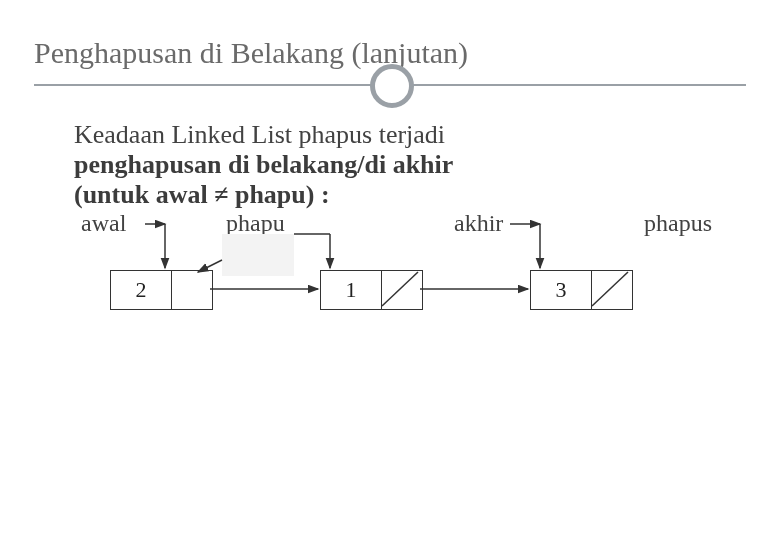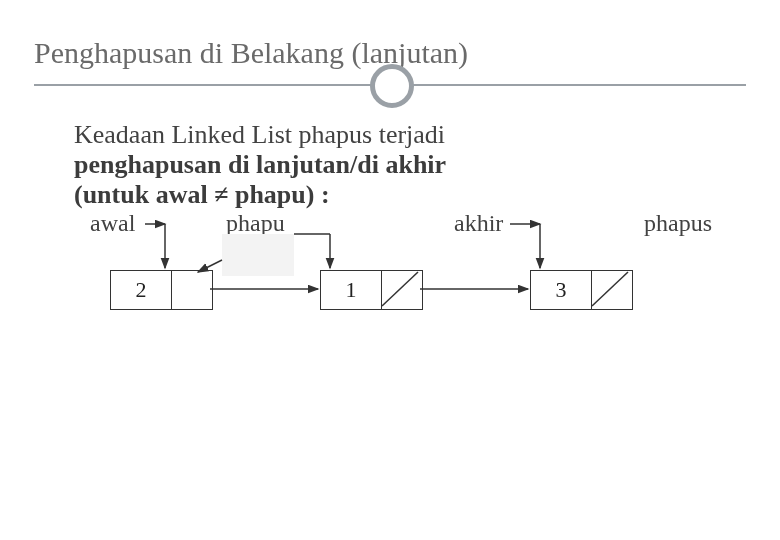--- a/index.html
+++ b/index.html
@@ -24,26 +24,26 @@
 </head>
 <body>
 <div class="slide">
 
   <div class="title">Penghapusan di Belakang (lanjutan)</div>
   <div class="hr-line"></div>
   <div class="circle"></div>
 
   <div class="subtitle">
     <div>Keadaan Linked List phapus terjadi</div>
-    <div class="bold">penghapusan di lanjutan/di akhir</div>
+    <div class="bold">penghapusan di belakang/di akhir</div>
     <div class="bold">(untuk awal ≠ phapu) :</div>
   </div>
 
   <div class="labels">
-    <div class="label" style="left:90px;text-align:center;">awal</div>
+    <div class="label" style="left:81px;text-align:center;">awal</div>
     <div class="label" style="left:226px;">phapu</div>
     <div class="label" style="left:226px;top:28px;">s</div>
     <div class="label" style="left:454px;">akhir</div>
     <div class="label" style="left:644px;">phapus</div>
   </div>
 
   <div class="phapu-box"></div>
 
   <div class="nodes">
     <div class="node" style="left:110px;">

